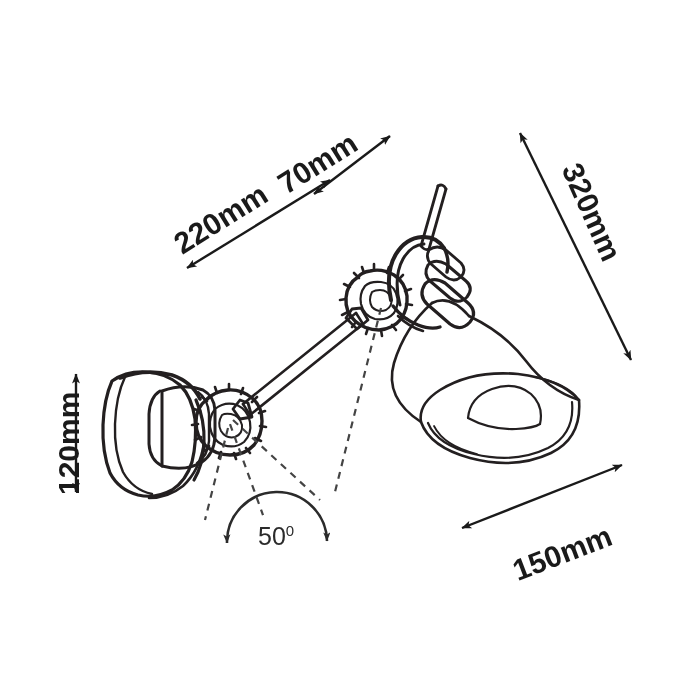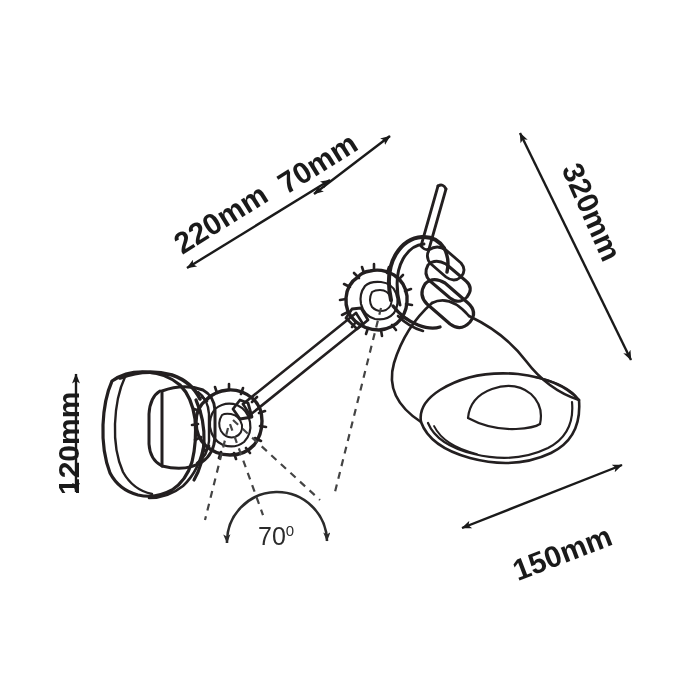--- a/index.html
+++ b/index.html
@@ -200,16 +200,16 @@
 
   <div class="dim-label sz-lg" style="left:272px; top:172px; transform: rotate(-32deg);">70mm</div>
 
   <div class="dim-label sz-lg" style="left:586px; top:158px; transform: rotate(66deg);">320mm</div>
 
   <div class="dim-label sz-lg" style="left:52px; top:495px; transform: rotate(-90deg);">120mm</div>
 
   <div class="dim-label sz-lg" style="left:508px; top:556px; transform: rotate(-21deg);">150mm</div>
 
   <div class="angle-label" style="left:258px; top:522px;">
-    <span>70</span><sup>0</sup>
+    <span>50</span><sup>0</sup>
   </div>
 
 </div>
 
 </body></html>

